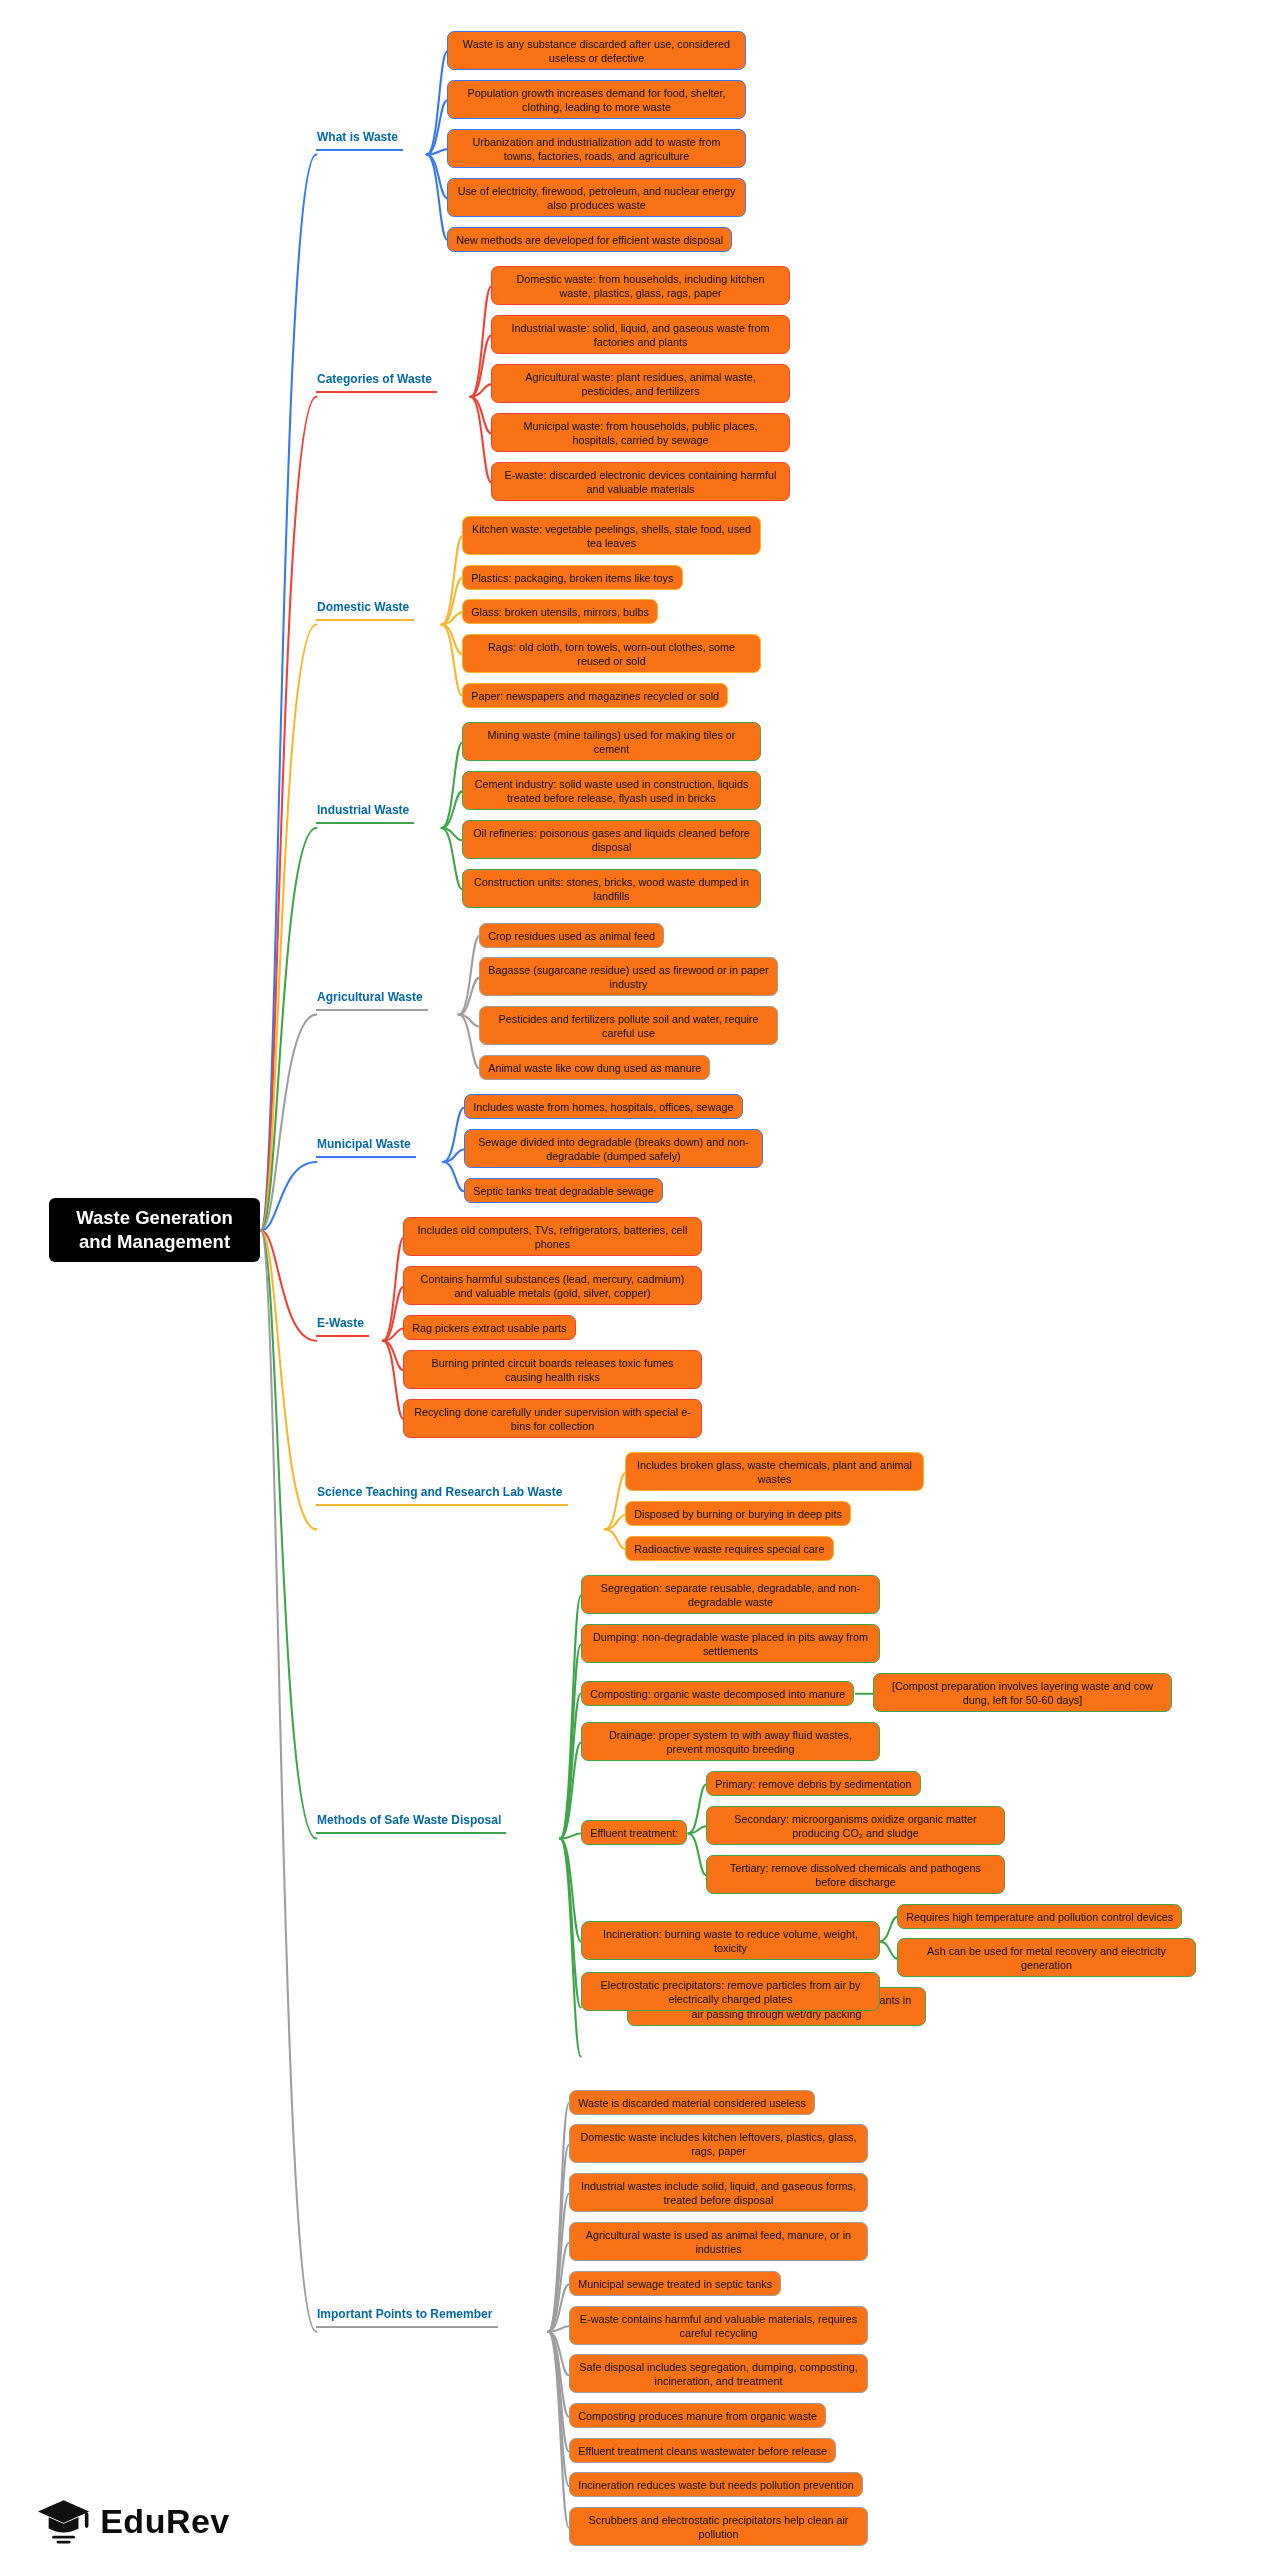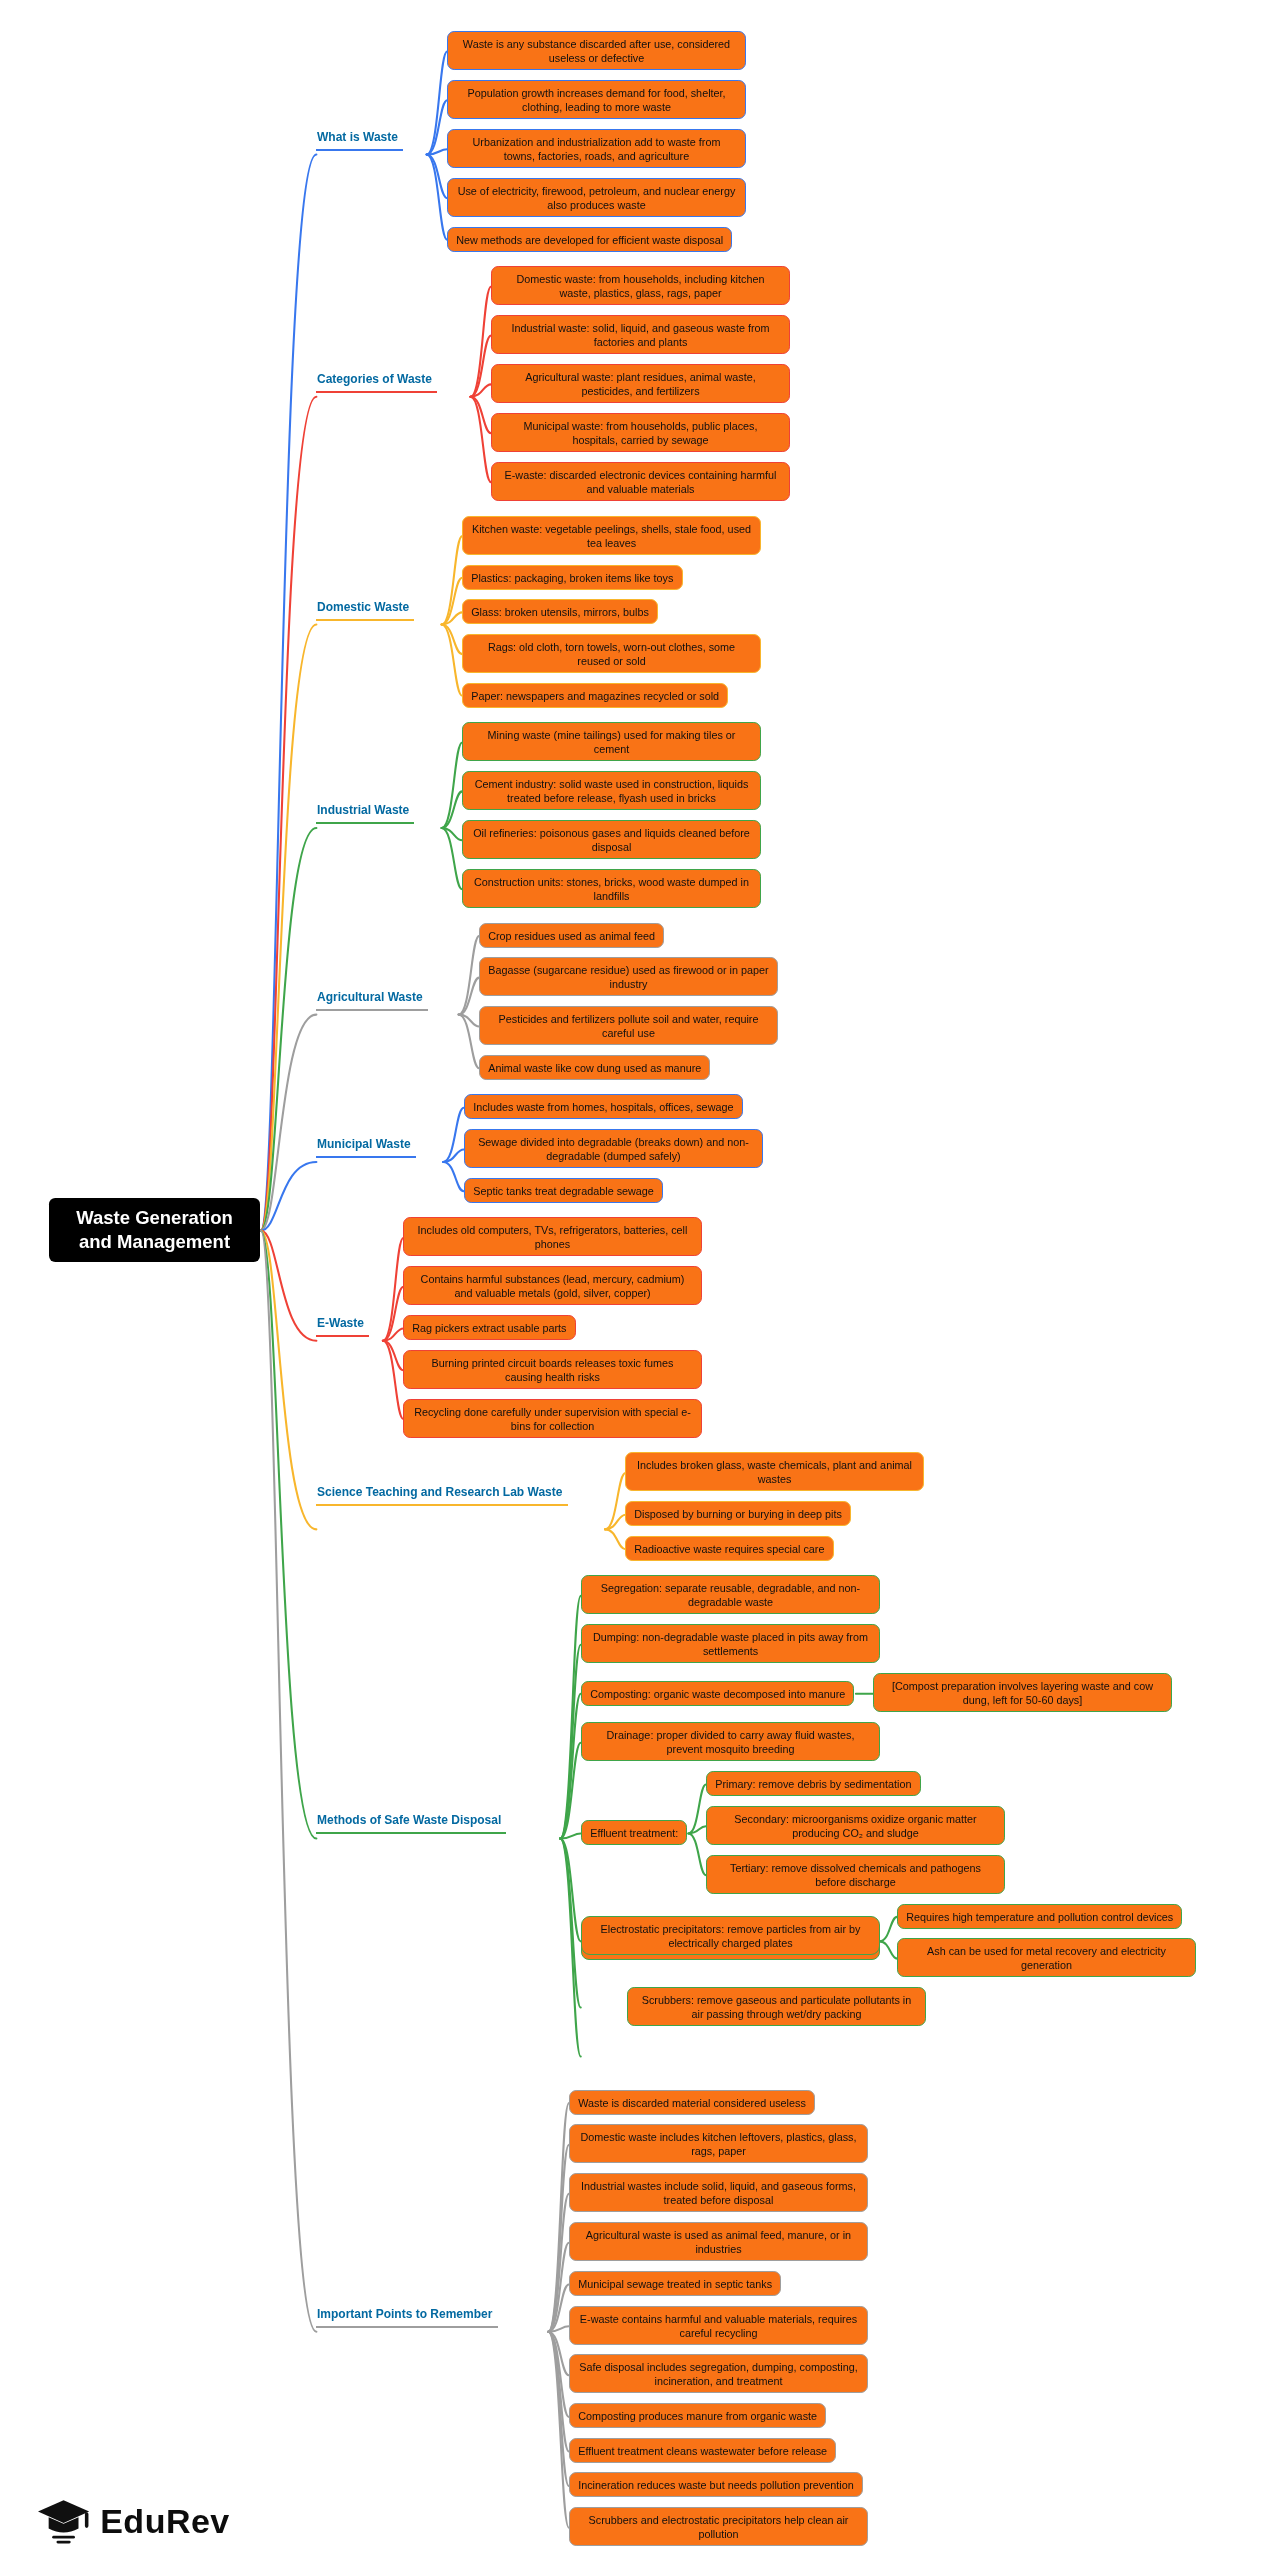--- a/index.html
+++ b/index.html
@@ -145,30 +145,30 @@
     <div class="node" style="border-color: rgb(239, 65, 54); left: 403px; top: 1399px;">Recycling done carefully under supervision with special e-bins for collection</div>
     <div class="topic" style="border-color: rgb(248, 182, 44); left: 316px; top: 1484px;">Science Teaching and Research Lab Waste</div>
     <div class="node" style="border-color: rgb(248, 182, 44); left: 625px; top: 1452px;">Includes broken glass, waste chemicals, plant and animal wastes</div>
     <div class="node" style="border-color: rgb(248, 182, 44); left: 625px; top: 1501px;">Disposed by burning or burying in deep pits</div>
     <div class="node" style="border-color: rgb(248, 182, 44); left: 625px; top: 1536px;">Radioactive waste requires special care</div>
     <div class="topic" style="border-color: rgb(63, 165, 74); left: 316px; top: 1812px;">Methods of Safe Waste Disposal</div>
     <div class="node" style="border-color: rgb(63, 165, 74); left: 581px; top: 1575px;">Segregation: separate reusable, degradable, and non-degradable waste</div>
     <div class="node" style="border-color: rgb(63, 165, 74); left: 581px; top: 1624px;">Dumping: non-degradable waste placed in pits away from settlements</div>
     <div class="node" style="border-color: rgb(63, 165, 74); left: 581px; top: 1681px;">Composting: organic waste decomposed into manure</div>
     <div class="node" style="border-color: rgb(63, 165, 74); left: 873px; top: 1673px;">[Compost preparation involves layering waste and cow dung, left for 50-60 days]</div>
-    <div class="node" style="border-color: rgb(63, 165, 74); left: 581px; top: 1722px;">Drainage: proper divided to carry away fluid wastes, prevent mosquito breeding</div>
+    <div class="node" style="border-color: rgb(63, 165, 74); left: 581px; top: 1722px;">Drainage: proper system to with away fluid wastes, prevent mosquito breeding</div>
     <div class="node" style="border-color: rgb(63, 165, 74); left: 581px; top: 1820px;">Effluent treatment:</div>
     <div class="node" style="border-color: rgb(63, 165, 74); left: 706px; top: 1771px;">Primary: remove debris by sedimentation</div>
     <div class="node" style="border-color: rgb(63, 165, 74); left: 706px; top: 1806px;">Secondary: microorganisms oxidize organic matter producing CO₂ and sludge</div>
     <div class="node" style="border-color: rgb(63, 165, 74); left: 706px; top: 1855px;">Tertiary: remove dissolved chemicals and pathogens before discharge</div>
     <div class="node" style="border-color: rgb(63, 165, 74); left: 581px; top: 1921px; border-radius: 8px;">Incineration: burning waste to reduce volume, weight, toxicity</div>
     <div class="node" style="border-color: rgb(63, 165, 74); left: 897px; top: 1904px;">Requires high temperature and pollution control devices</div>
     <div class="node" style="border-color: rgb(63, 165, 74); left: 897px; top: 1938px;">Ash can be used for metal recovery and electricity generation</div>
     <div class="node" style="border-color: rgb(63, 165, 74); left: 581px; top: 1987px; margin-left: 46px;">Scrubbers: remove gaseous and particulate pollutants in air passing through wet/dry packing</div>
-    <div class="node" style="border-color: rgb(63, 165, 74); left: 581px; top: 1916px; border-radius: 9px;">Electrostatic precipitators: remove particles from air by electrically charged plates</div>
+    <div class="node" style="border-color: rgb(63, 165, 74); left: 581px; top: 1972px;">Electrostatic precipitators: remove particles from air by electrically charged plates</div>
     <div class="topic" style="border-color: rgb(158, 158, 158); left: 316px; top: 2306px;">Important Points to Remember</div>
     <div class="node" style="border-color: rgb(158, 158, 158); left: 569px; top: 2090px;">Waste is discarded material considered useless</div>
     <div class="node" style="border-color: rgb(158, 158, 158); left: 569px; top: 2124px;">Domestic waste includes kitchen leftovers, plastics, glass, rags, paper</div>
     <div class="node" style="border-color: rgb(158, 158, 158); left: 569px; top: 2173px;">Industrial wastes include solid, liquid, and gaseous forms, treated before disposal</div>
     <div class="node" style="border-color: rgb(158, 158, 158); left: 569px; top: 2222px;">Agricultural waste is used as animal feed, manure, or in industries</div>
     <div class="node" style="border-color: rgb(158, 158, 158); left: 569px; top: 2271px;">Municipal sewage treated in septic tanks</div>
     <div class="node" style="border-color: rgb(158, 158, 158); left: 569px; top: 2306px;">E-waste contains harmful and valuable materials, requires careful recycling</div>
     <div class="node" style="border-color: rgb(158, 158, 158); left: 569px; top: 2354px;">Safe disposal includes segregation, dumping, composting, incineration, and treatment</div>
     <div class="node" style="border-color: rgb(158, 158, 158); left: 569px; top: 2403px;">Composting produces manure from organic waste</div>
     <div class="node" style="border-color: rgb(158, 158, 158); left: 569px; top: 2438px;">Effluent treatment cleans wastewater before release</div>

